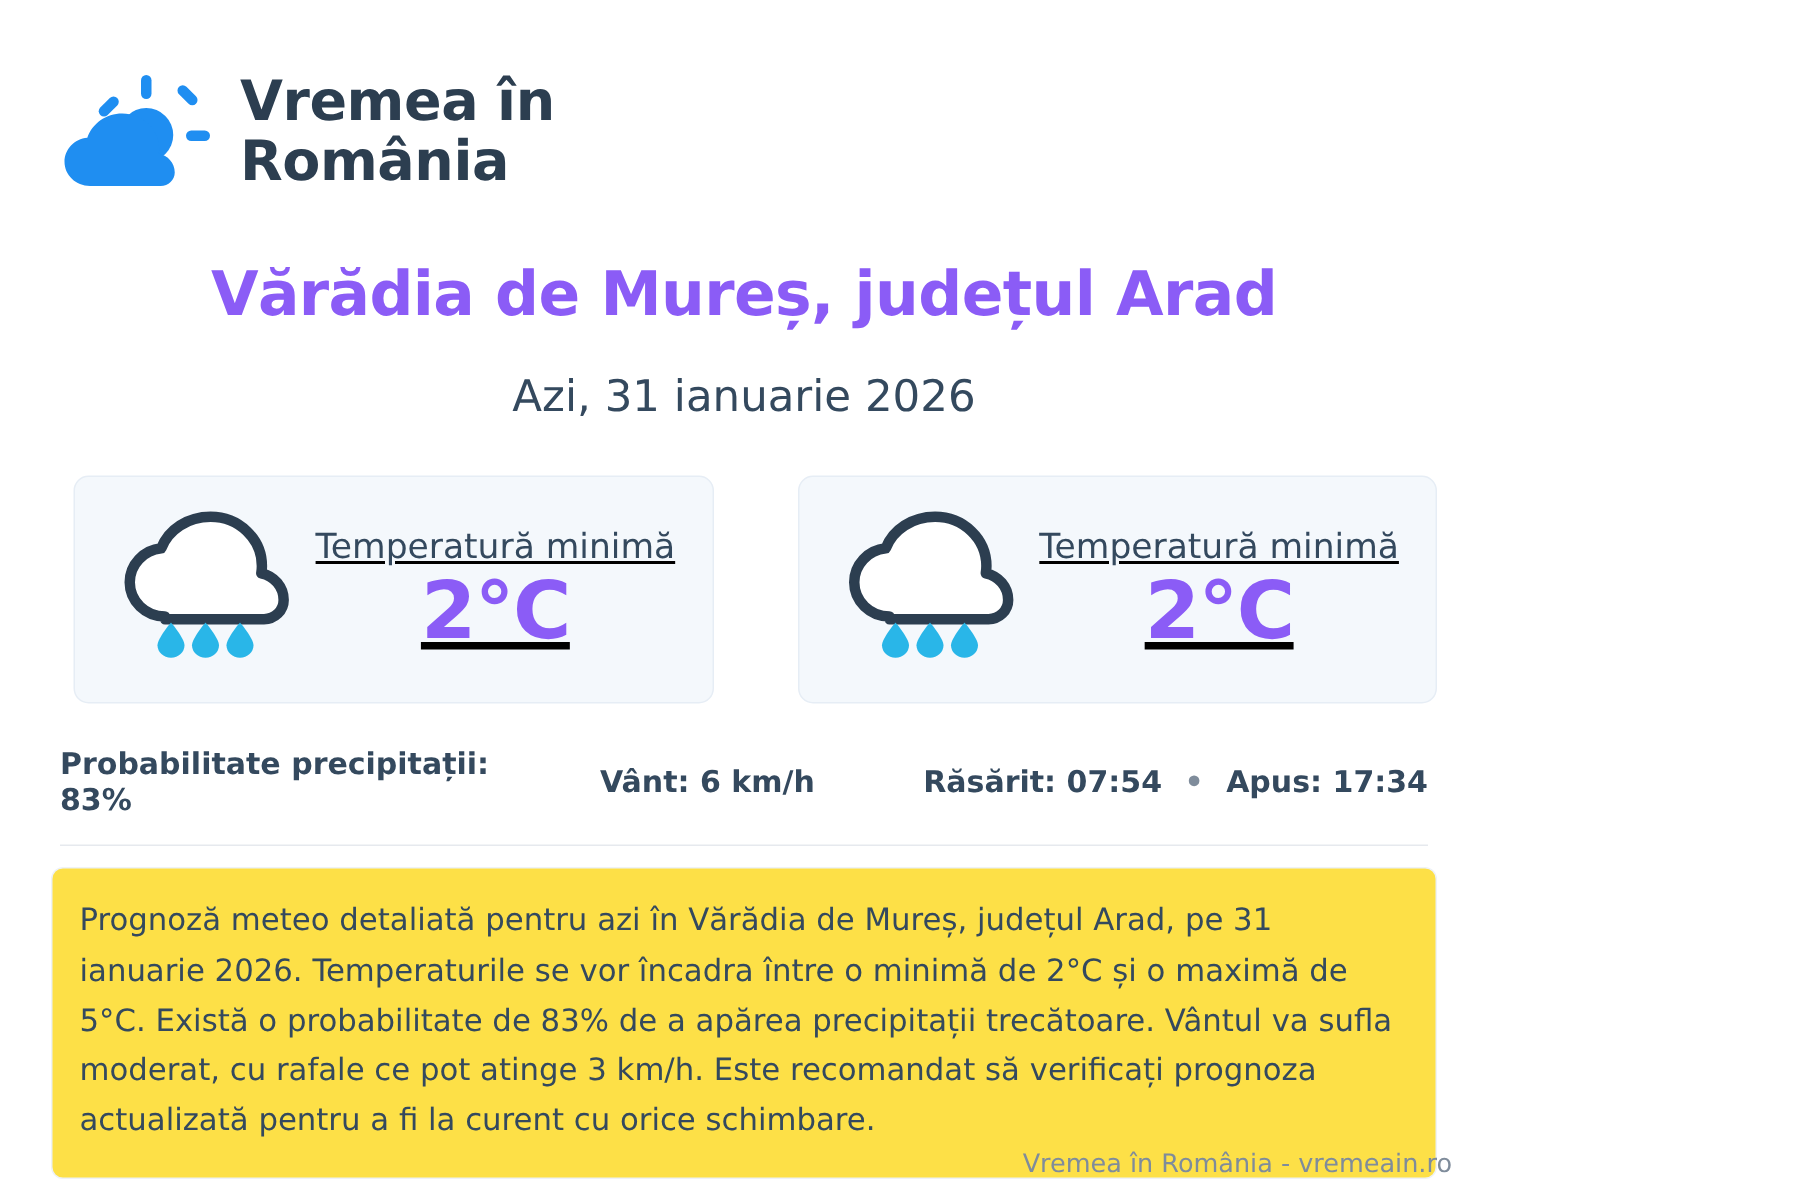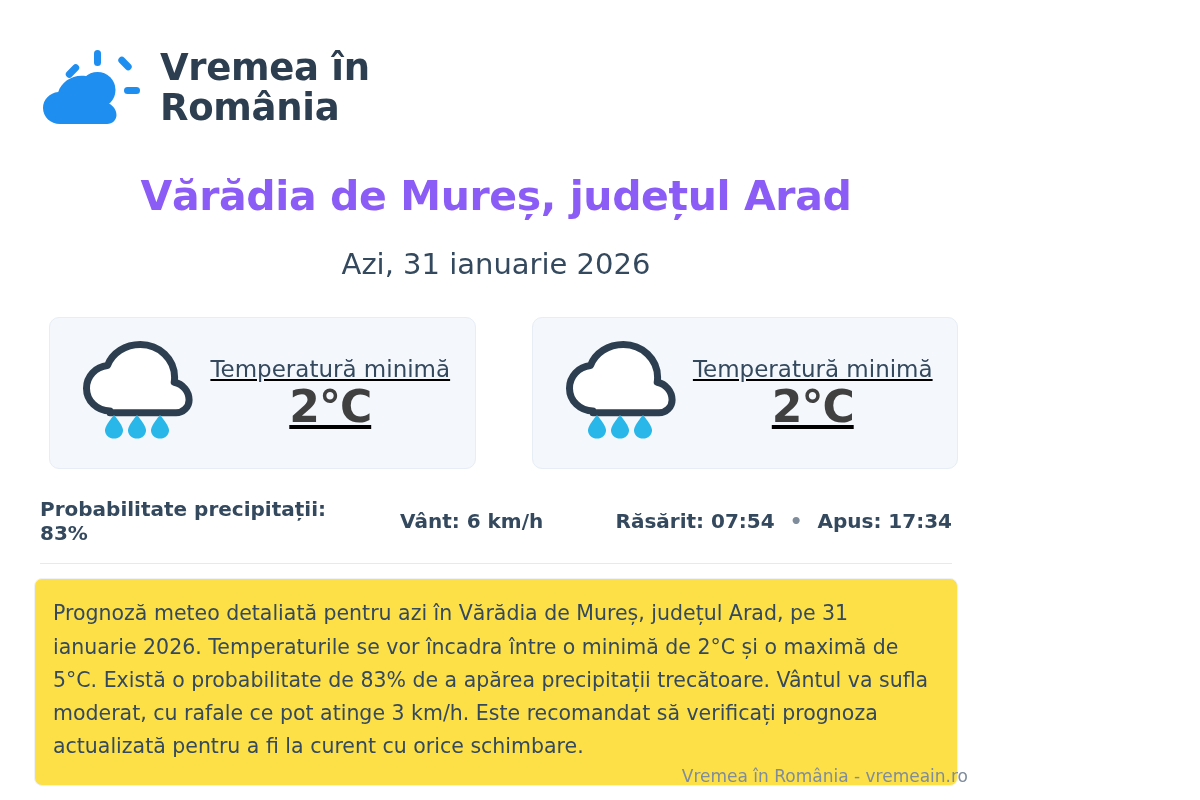--- a/index.html
+++ b/index.html
@@ -84,23 +84,23 @@
     flex: 1 1 auto;
     text-align: center;
     padding-left: 4px;
   }
   .card-label {
     font-size: 23px;
     color: #34495e;
     margin-bottom: 2px;
   }
   .card-value {
-    font-size: 44px;
-    font-weight: bold;
-    color: #404040;
+    font-size: 53px;
+    font-weight: bold;
+    color: #8b5cf6;
     line-height: 1.05;
     letter-spacing: -1px;
   }
 
   
   .stats {
     margin: 28px 40px 0 40px;
     padding-bottom: 18px;
     border-bottom: 1px solid #e6e9ee;
     display: flex;

